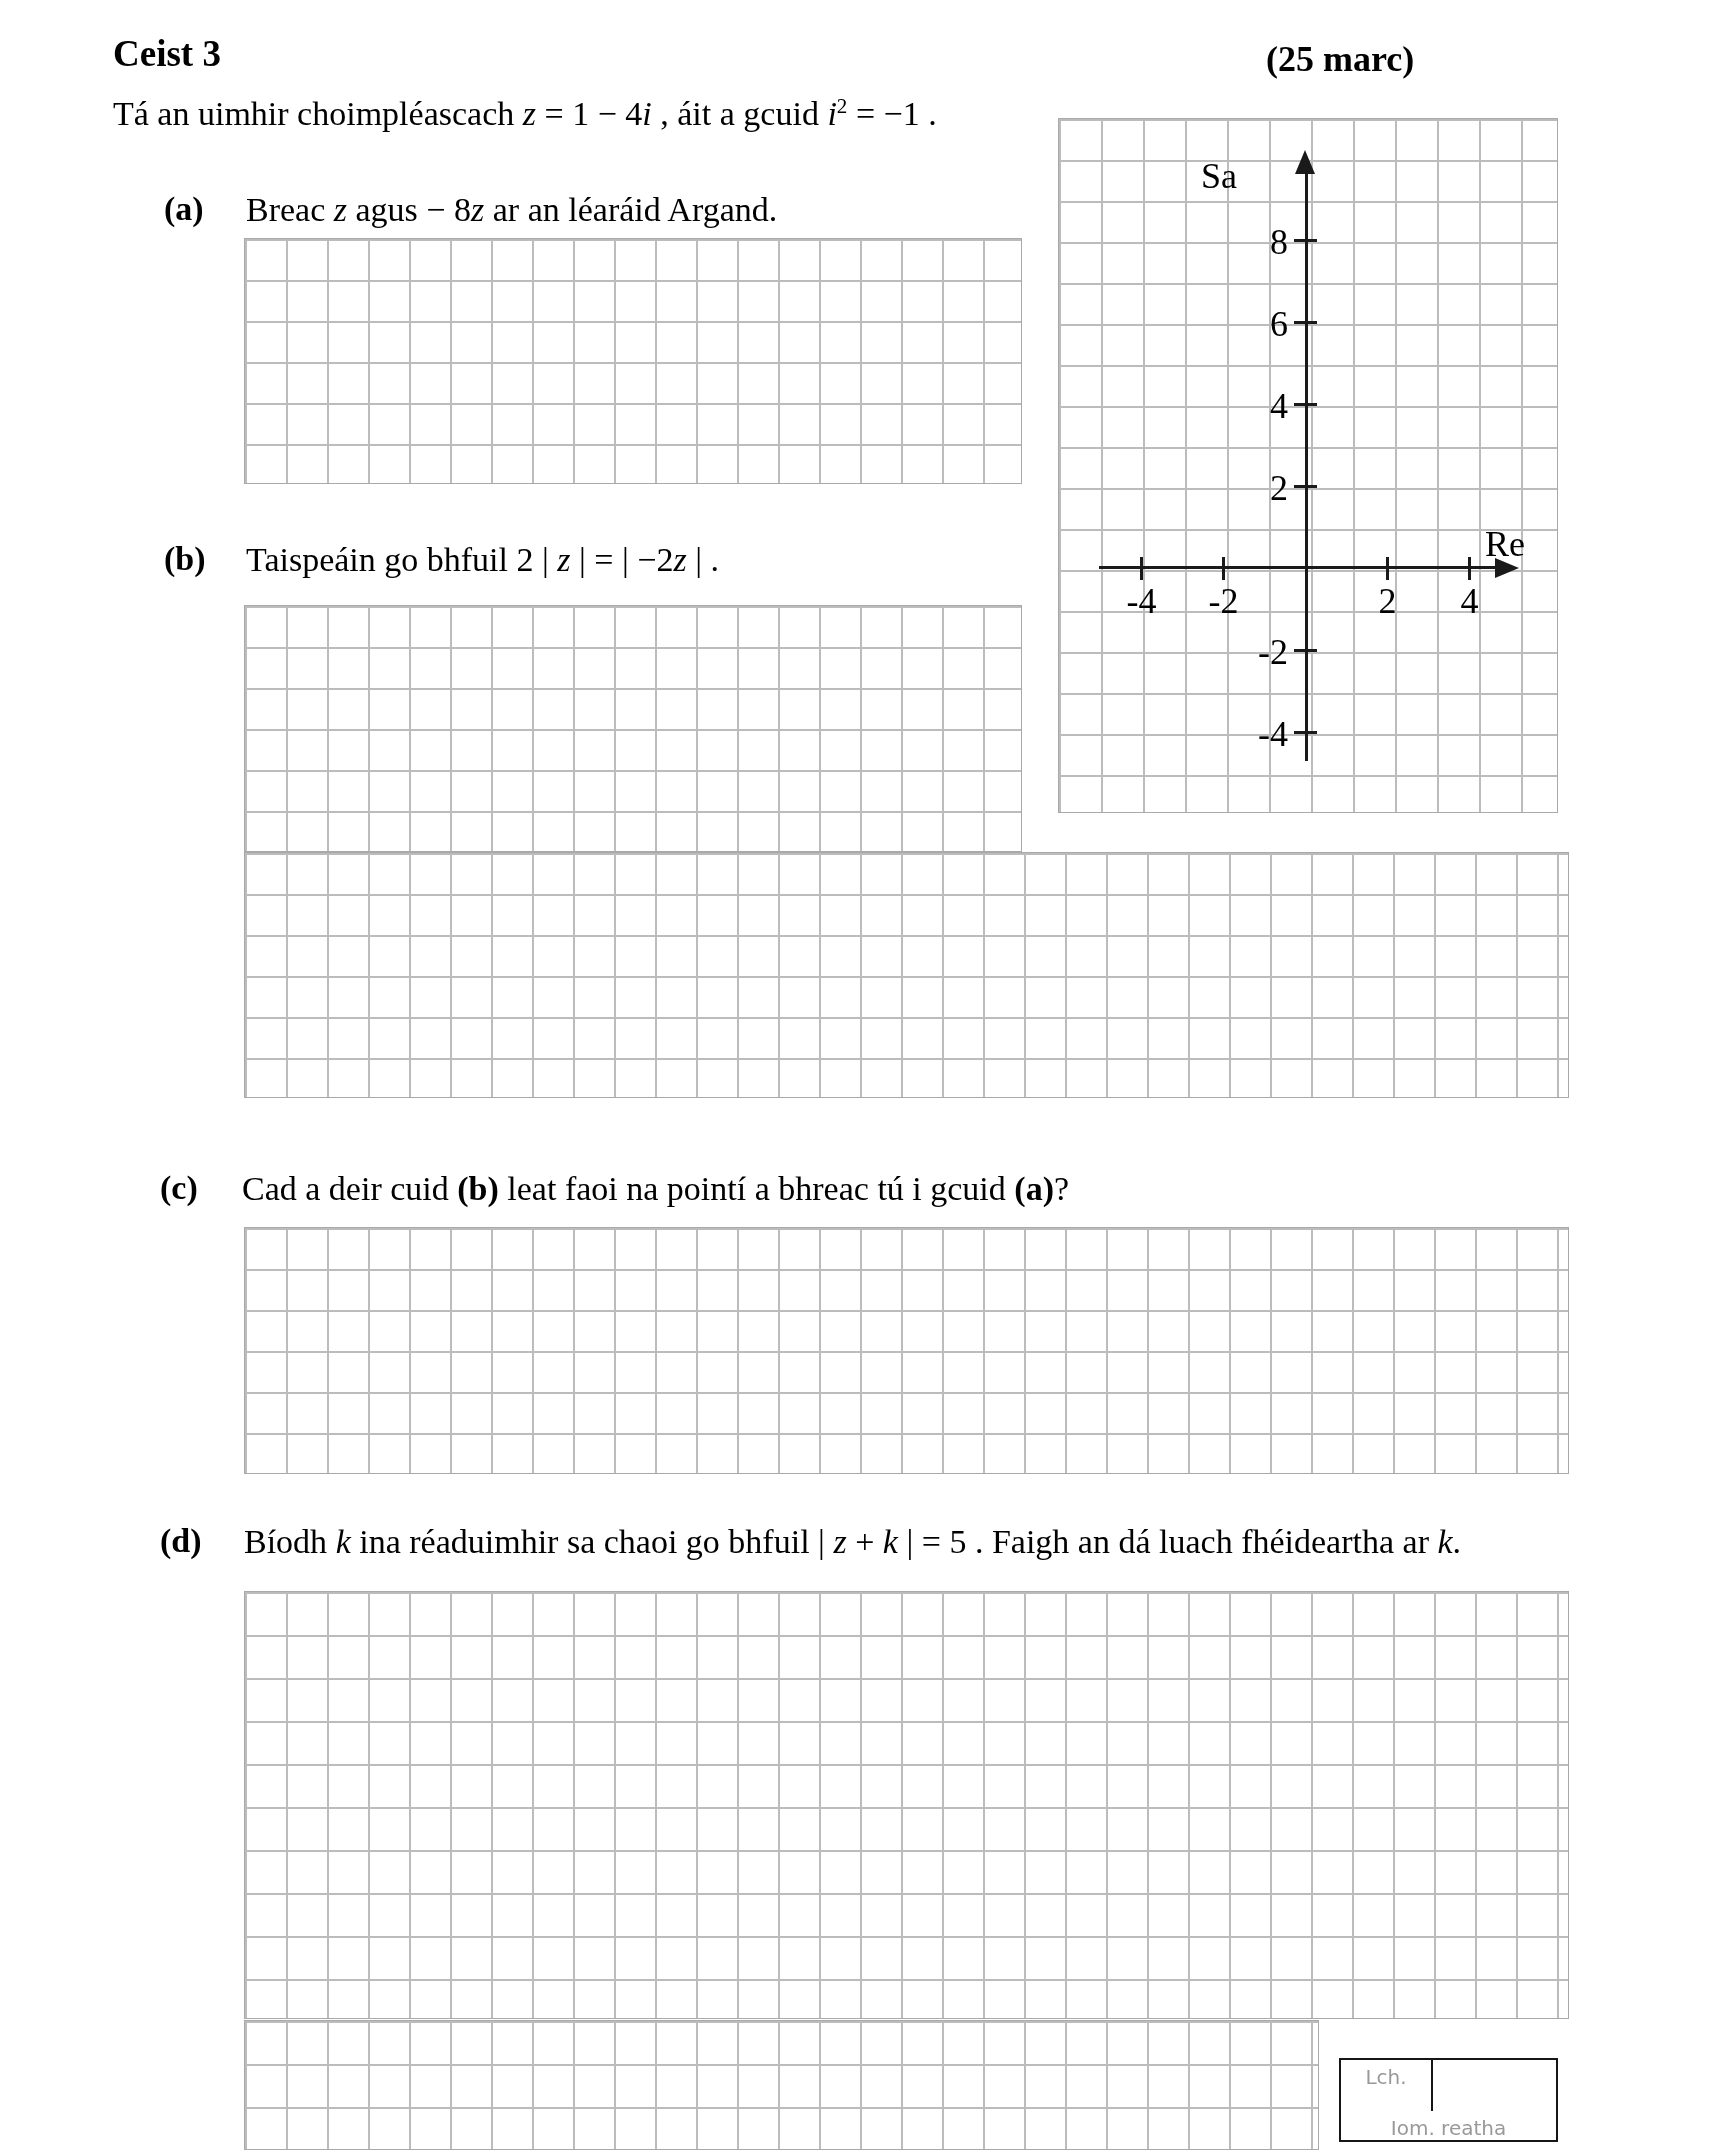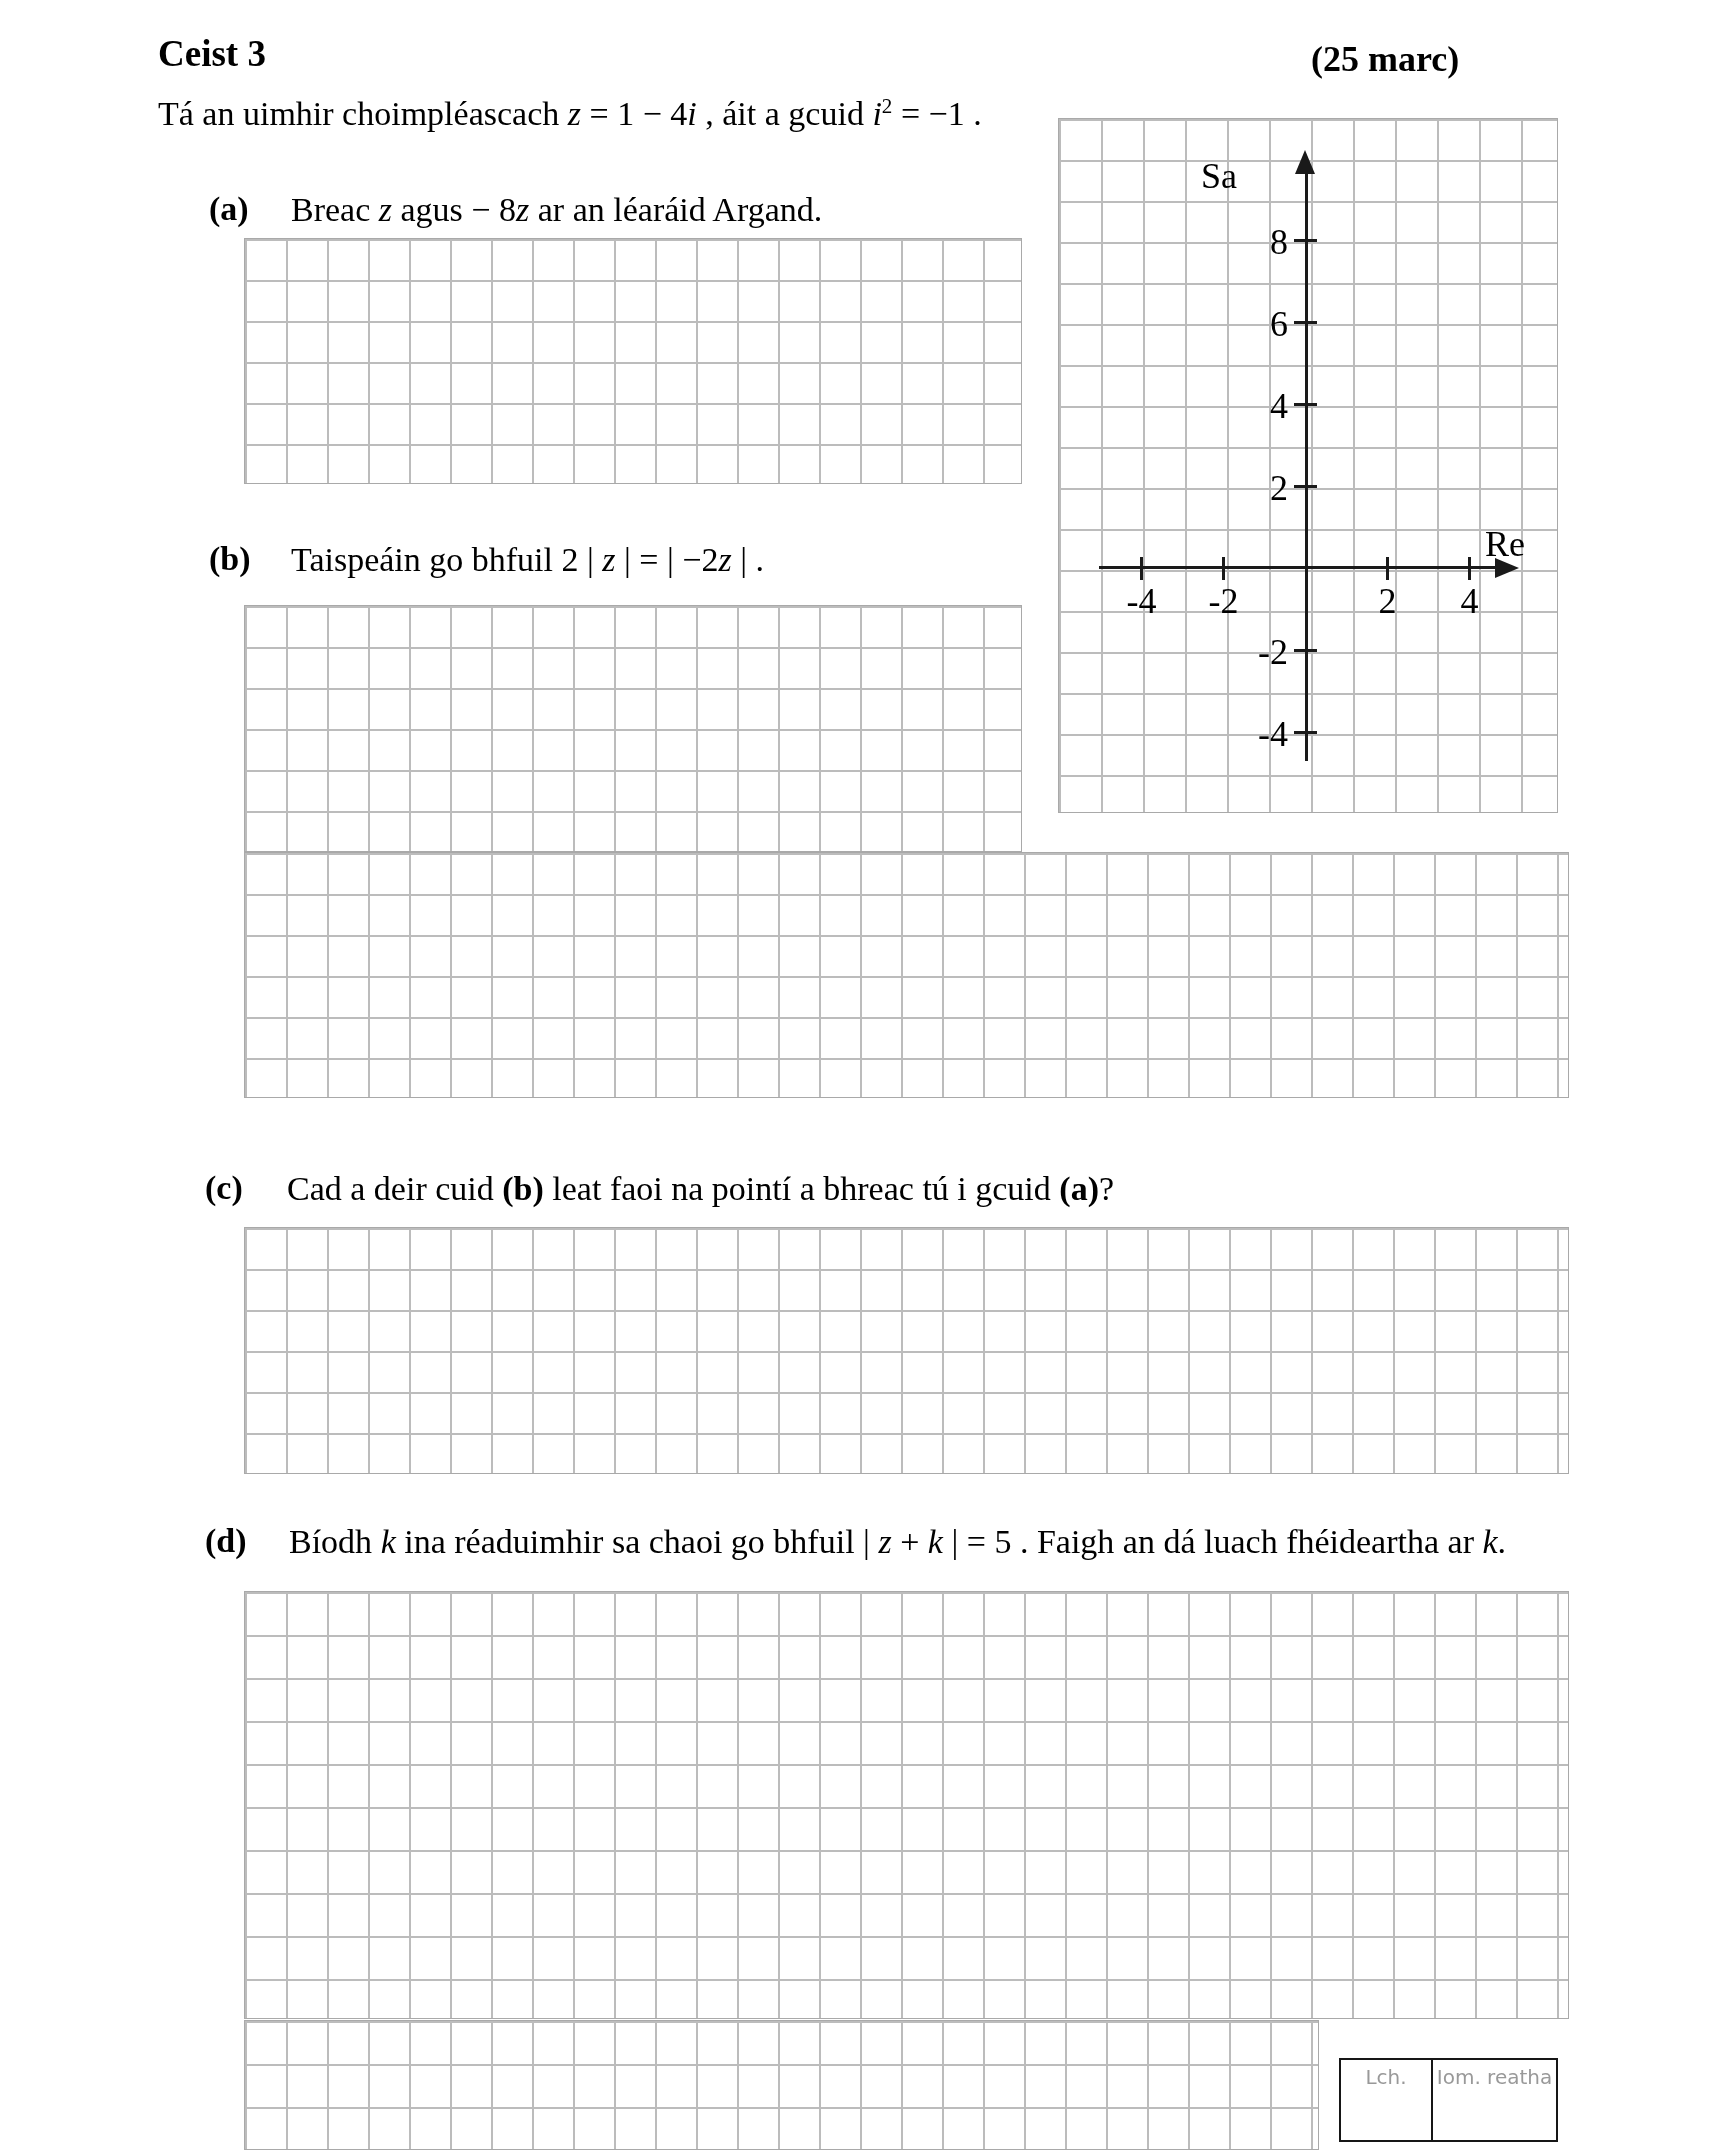--- a/index.html
+++ b/index.html
@@ -1,20 +1,20 @@
 <!DOCTYPE html>
 <html style="font-size:15px"><head>
 <meta charset="utf-8">
 <style>
   html,body{margin:0;padding:0;}
   body{
     width:1712px;height:2152px;position:relative;background:#ffffff;
     font-family:"Liberation Serif", serif;color:#000;overflow:hidden;
   }
-  .abs{position:absolute;margin-left:45px;}
+  .abs{position:absolute;}
   .textline{font-size:34px;white-space:nowrap;line-height:1.15;}
   .part-label{font-weight:bold;font-size:34px;}
   .title{font-weight:bold;font-size:37px;}
   .marks{font-weight:bold;font-size:36px;}
   sup{font-size:0.62em;vertical-align:super;line-height:0;}
 
   
   .grid-sec{
     position:absolute;box-sizing:border-box;
     border:1.9px solid #a9a9a9;
@@ -38,21 +38,21 @@
   .arrow-right{position:absolute;width:0;height:0;
     border-top:10.4px solid transparent;border-bottom:10.4px solid transparent;
     border-left:24.5px solid #1a1a1a;}
   .tick-label{position:absolute;font-size:36px;line-height:1;}
   .xlab{width:75px;text-align:center;}
   .ylab{width:85px;text-align:right;}
   .axis-name{position:absolute;font-size:36px;line-height:1;}
 
   
   #footer-boxes{position:absolute;left:1339px;top:2058px;width:219px;height:84px;
-    box-sizing:border-box;border:2.8px solid #161616;display:flex;}
+    box-sizing:border-box;border:2.8px solid #161616;display:flex;flex-direction:column;}
   .fbox{box-sizing:border-box;height:100%;
     font-family:"DejaVu Sans", sans-serif;font-size:20px;color:#999;
     text-align:center;padding-top:4.7px;}
   #fbox-page{width:92px;border-right:2.8px solid #161616;}
   #fbox-total{flex:1;border-radius:9px;}
 </style>
 </head>
 <body>
 
 <div class="abs title" style="left:113px;top:32px;">Ceist 3</div>

